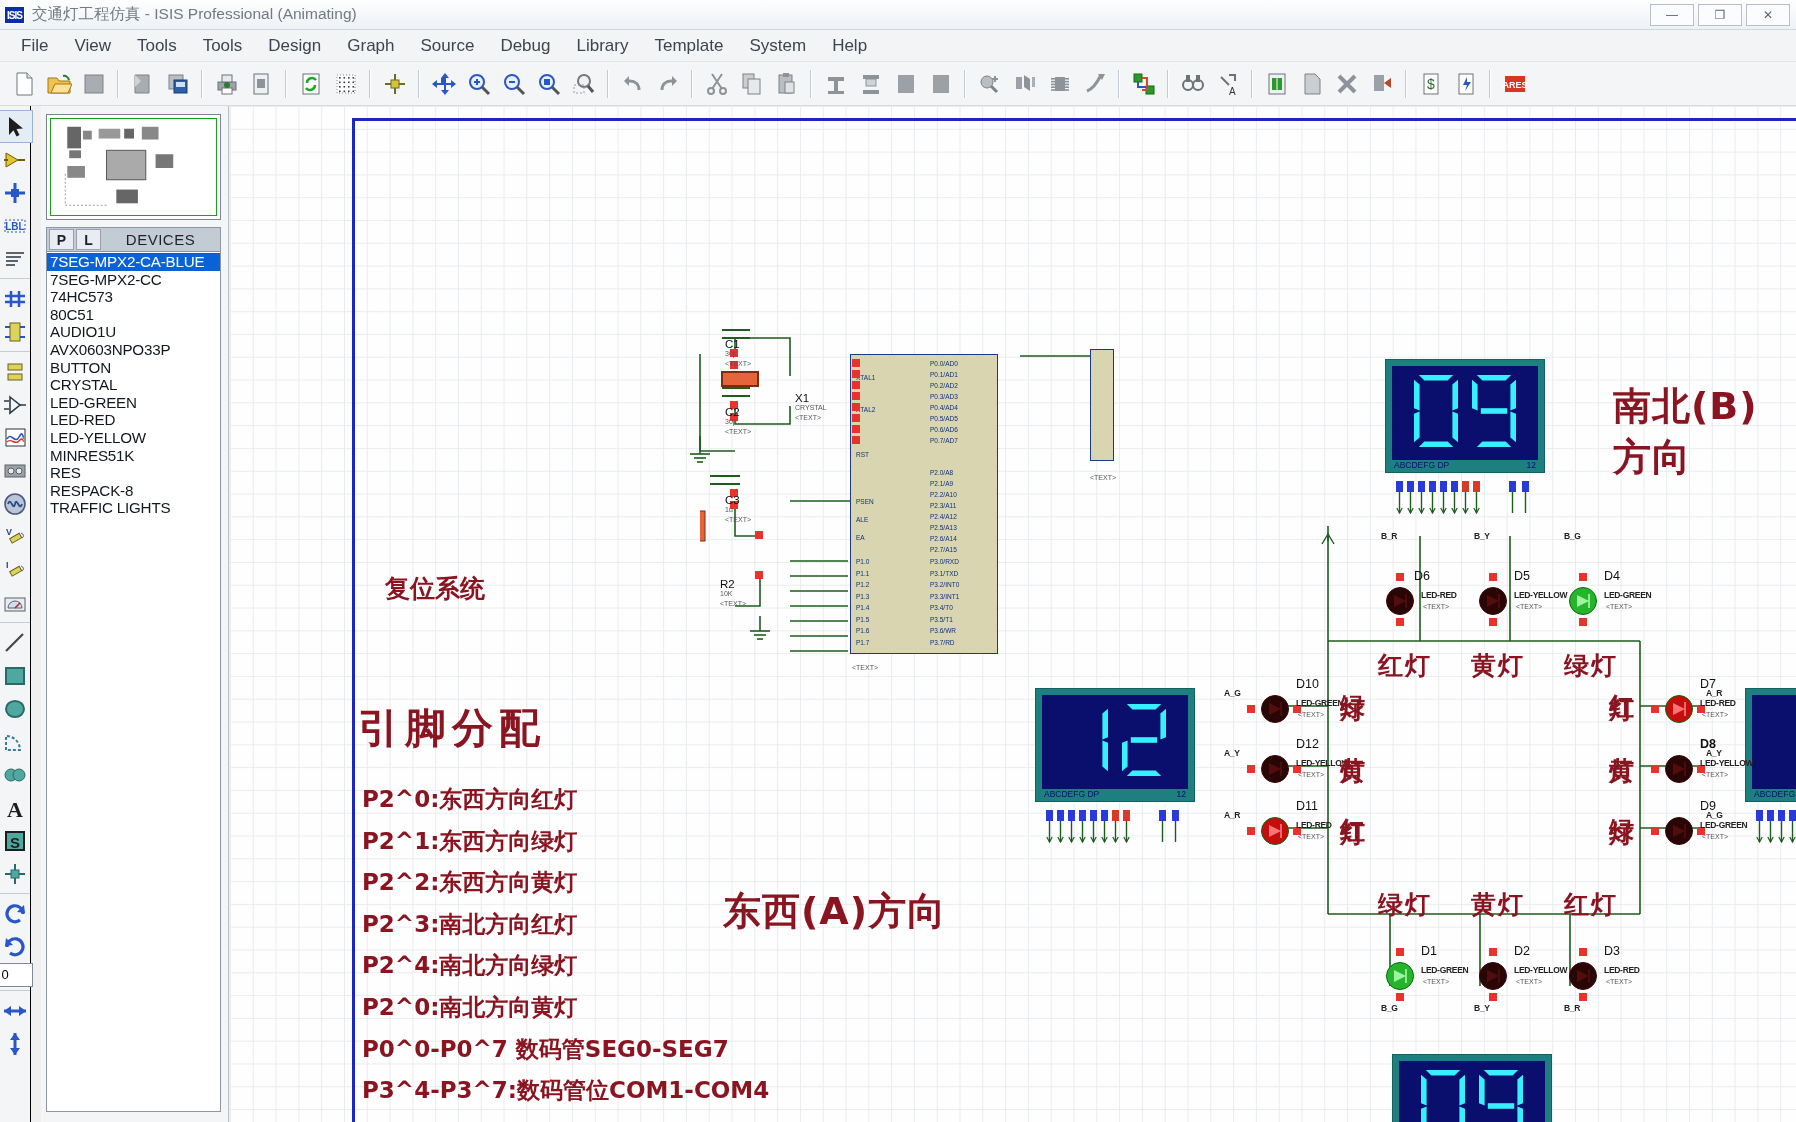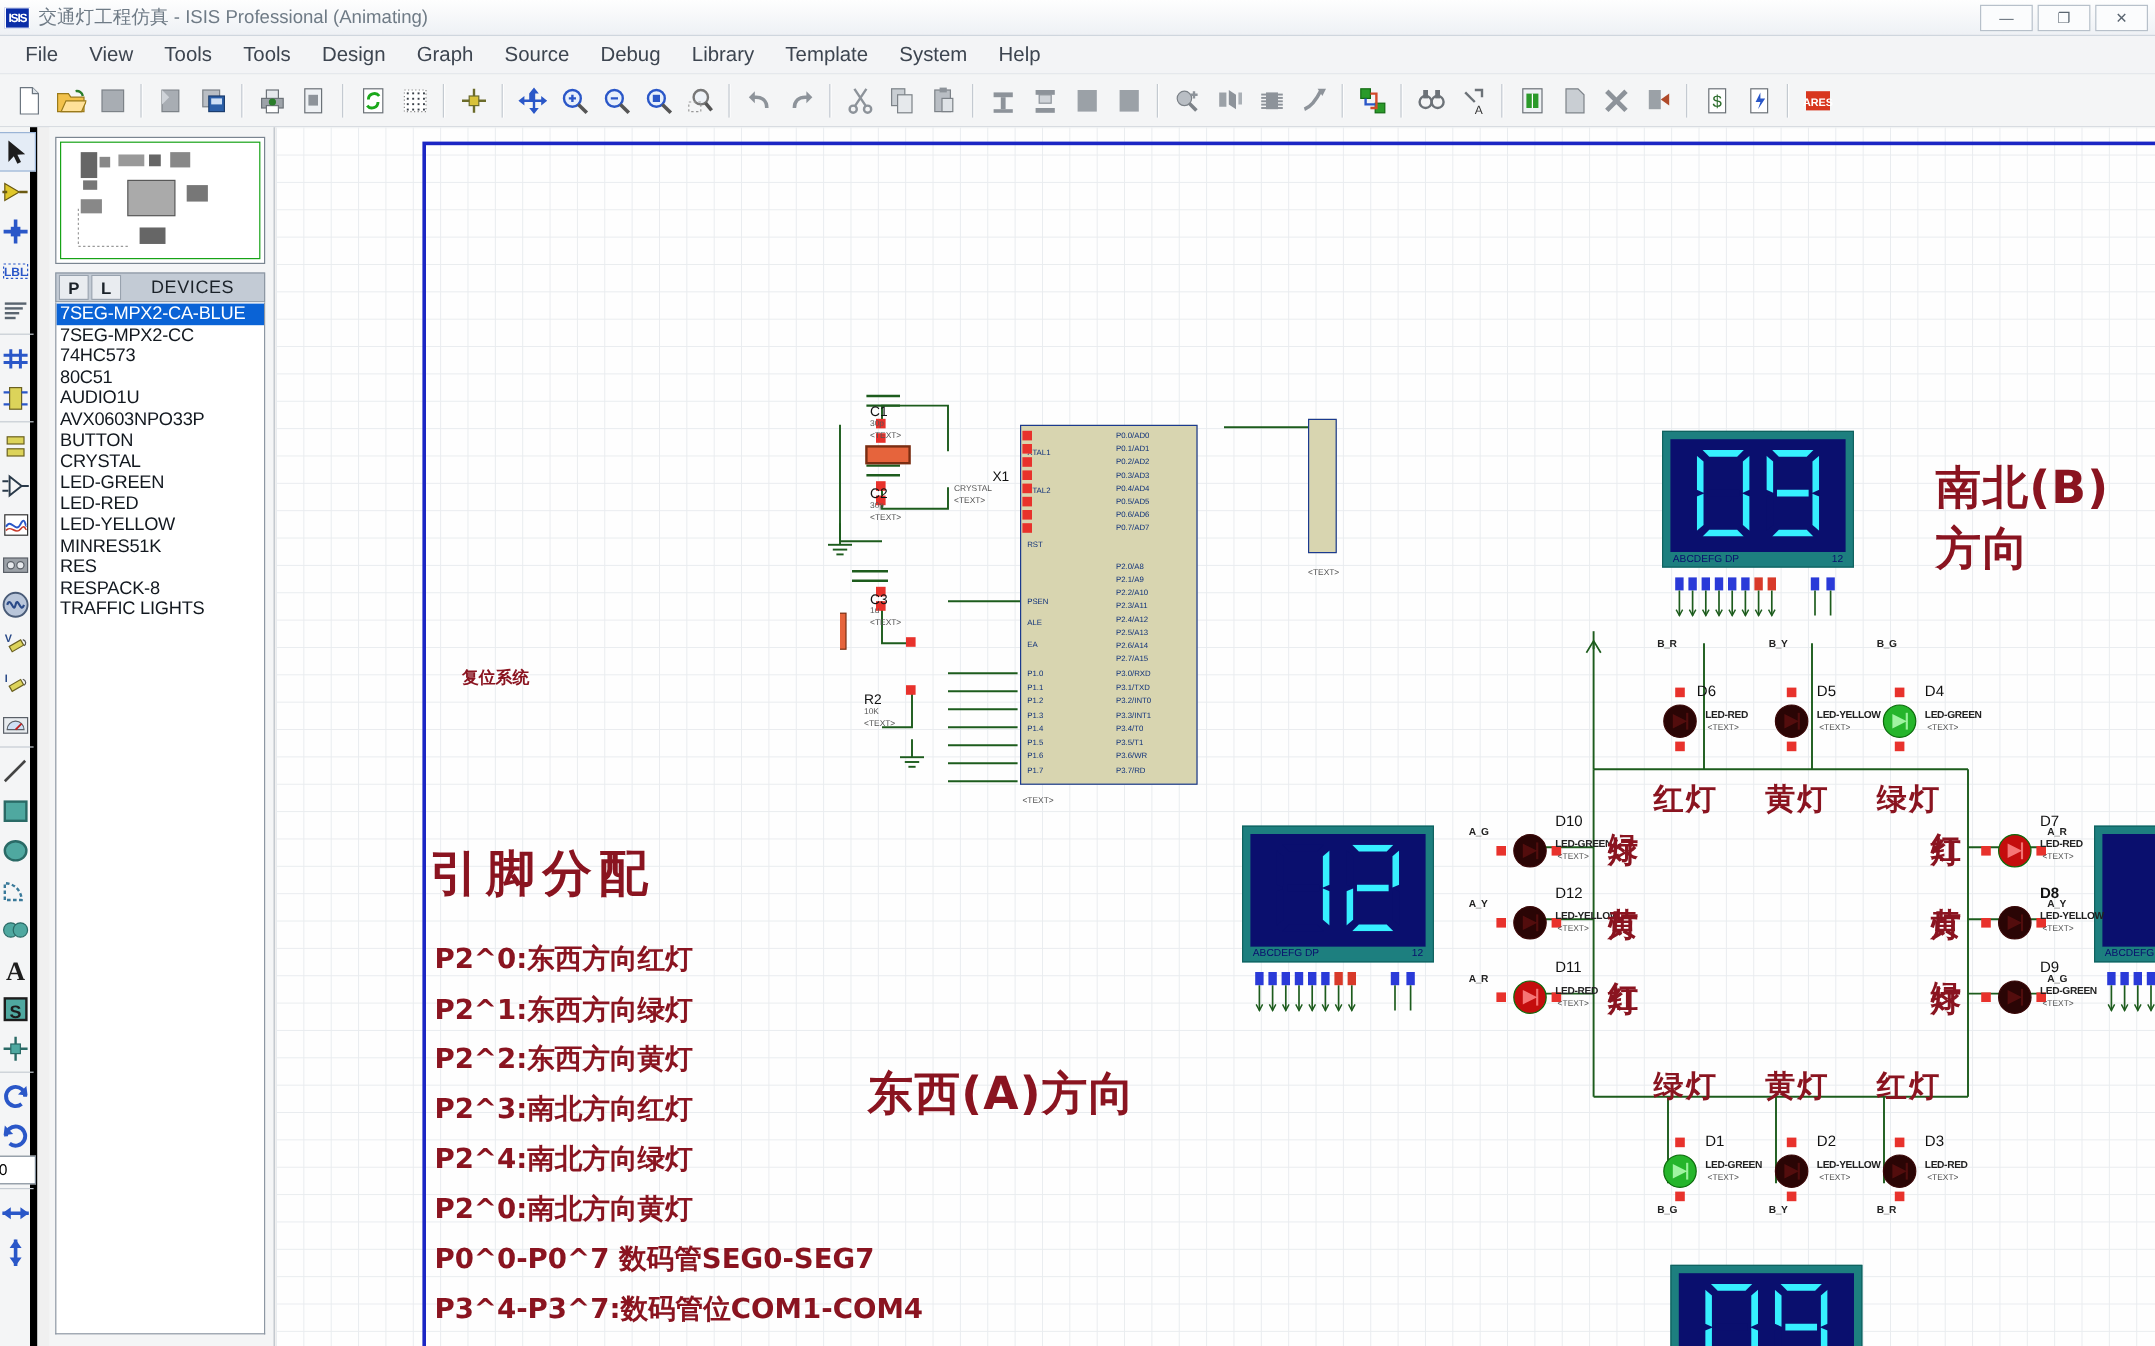--- a/index.html
+++ b/index.html
@@ -47,21 +47,21 @@
     width: 33px; height: 34px; display:flex; align-items:center; justify-content:center;
     margin: 0 1px;
   }
   .tb-sep { width: 2px; height: 28px; border-left: 1px solid #c4cad1;
             border-right: 1px solid #fdfdfd; margin: 0 6px; }
   .ico { width: 26px; height: 26px; display:block; }
 
   
   .vtool {
     position: absolute; left: 0; top: 106px; width: 31px; height: 1016px;
-    background: #f4f5f6; border-right: 6px solid #000000;
+    background: #f4f5f6; border-right: 1px solid #000000;
     display: flex; flex-direction: column; align-items: center; padding-top: 4px;
   }
   .vbtn { width: 35px; height: 33px; display:flex; align-items:center; justify-content:center; }
   .vbtn.sel { background: #e4ecf6; border: 1px solid #9ab4d6; }
   .vsep { width: 30px; border-top: 1px solid #c6ccd3; margin: 3px 0; }
   .vnum { width: 35px; height: 24px; background: #fff; border: 1px solid #7e8a96;
           font-size: 13px; padding-left: 3px; line-height: 22px; color:#000; }
 
   
   .panel { position: absolute; left: 41px; top: 106px; width: 188px; height: 1016px;
@@ -795,21 +795,21 @@
     <div id="comp-labels">
         <div class="lbl-sm" style="left: 495px; top: 232px; font-size: 11.5px;">C1</div>
         <div class="lbl-tiny" style="left: 495px; top: 244px;">30p</div>
         <div class="lbl-tiny" style="left: 495px; top: 254px;">&lt;TEXT&gt;</div>
         <div class="lbl-sm" style="left: 495px; top: 300px; font-size: 11.5px;">C2</div>
         <div class="lbl-tiny" style="left: 495px; top: 312px;">30p</div>
         <div class="lbl-tiny" style="left: 495px; top: 322px;">&lt;TEXT&gt;</div>
         <div class="lbl-sm" style="left: 495px; top: 388px; font-size: 11.5px;">C3</div>
         <div class="lbl-tiny" style="left: 495px; top: 400px;">1u</div>
         <div class="lbl-tiny" style="left: 495px; top: 410px;">&lt;TEXT&gt;</div>
-        <div class="lbl-sm" style="left: 565px; top: 286px; font-size: 11.5px; margin-left: 32px;">X1</div>
+        <div class="lbl-sm" style="left: 565px; top: 286px; font-size: 11.5px;">X1</div>
         <div class="lbl-tiny" style="left: 565px; top: 298px;">CRYSTAL</div>
         <div class="lbl-tiny" style="left: 565px; top: 308px;">&lt;TEXT&gt;</div>
         <div class="lbl-sm" style="left: 490px; top: 472px; font-size: 11.5px;">R2</div>
         <div class="lbl-tiny" style="left: 490px; top: 484px;">10K</div>
         <div class="lbl-tiny" style="left: 490px; top: 494px;">&lt;TEXT&gt;</div>
       </div>
 
     <div style="position:absolute;left:860px;top:243px;width:24px;height:112px;background:#d8d5b0;border:1px solid #1b3a8f;"></div>
     <div class="lbl-tiny" style="left:860px;top:368px;">&lt;TEXT&gt;</div>
 
@@ -1137,21 +1137,21 @@
         <div class="cn" style="position: absolute; left: 132px; top: 678px; font-size: 23px;">P2^0:东西方向红灯</div>
         <div class="cn" style="position: absolute; left: 132px; top: 719.6px; font-size: 23px;">P2^1:东西方向绿灯</div>
         <div class="cn" style="position: absolute; left: 132px; top: 761.2px; font-size: 23px;">P2^2:东西方向黄灯</div>
         <div class="cn" style="position: absolute; left: 132px; top: 802.8px; font-size: 23px;">P2^3:南北方向红灯</div>
         <div class="cn" style="position: absolute; left: 132px; top: 844.4px; font-size: 23px;">P2^4:南北方向绿灯</div>
         <div class="cn" style="position: absolute; left: 132px; top: 886px; font-size: 23px;">P2^0:南北方向黄灯</div>
         <div class="cn" style="position: absolute; left: 132px; top: 927.6px; font-size: 23px;">P0^0-P0^7 数码管SEG0-SEG7</div>
         <div class="cn" style="position: absolute; left: 132px; top: 969.2px; font-size: 23px;">P3^4-P3^7:数码管位COM1-COM4</div>
       </div>
 
-    <div class="cn" style="position:absolute;left:155px;top:450px;font-size:14px;">复位系统</div>
+    <div class="cn" style="position:absolute;left:155px;top:466px;font-size:25px;">复位系统</div>
 
     <div class="cn" style="position:absolute;left:493px;top:780px;font-size:38px;letter-spacing:1px;">东西(A)方向</div>
 
     <div class="cn" style="position:absolute;left:1383px;top:275px;font-size:38px;letter-spacing:1px;">南北(B)方向</div>
 
     <div id="lamp-labels">
         <div class="cn" style="position: absolute; left: 1148px; top: 543px; font-size: 25px; letter-spacing: 2px;">红灯</div>
         <div class="cn" style="position: absolute; left: 1241px; top: 543px; font-size: 25px; letter-spacing: 2px;">黄灯</div>
         <div class="cn" style="position: absolute; left: 1334px; top: 543px; font-size: 25px; letter-spacing: 2px;">绿灯</div>
         <div class="cn" style="position: absolute; left: 1148px; top: 782px; font-size: 25px; letter-spacing: 2px;">绿灯</div>

